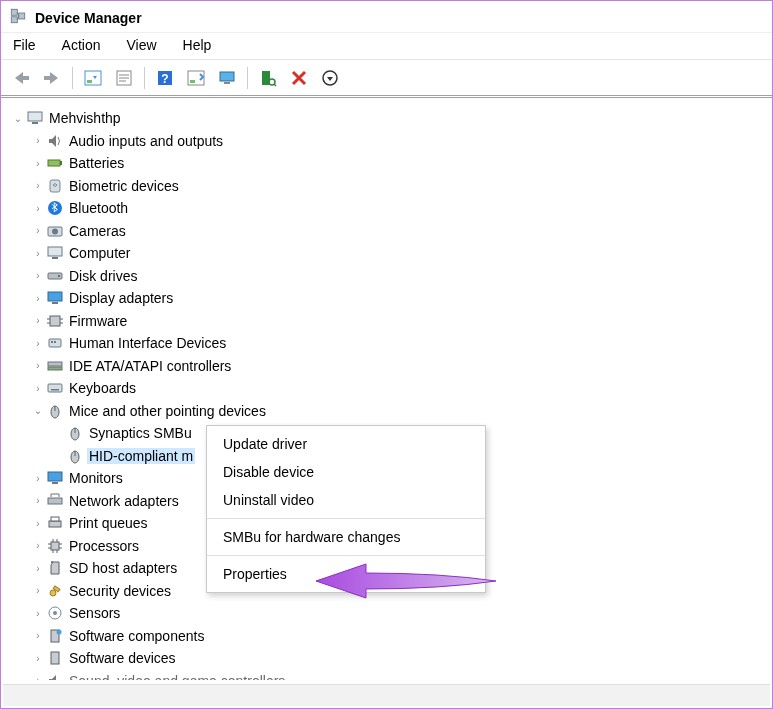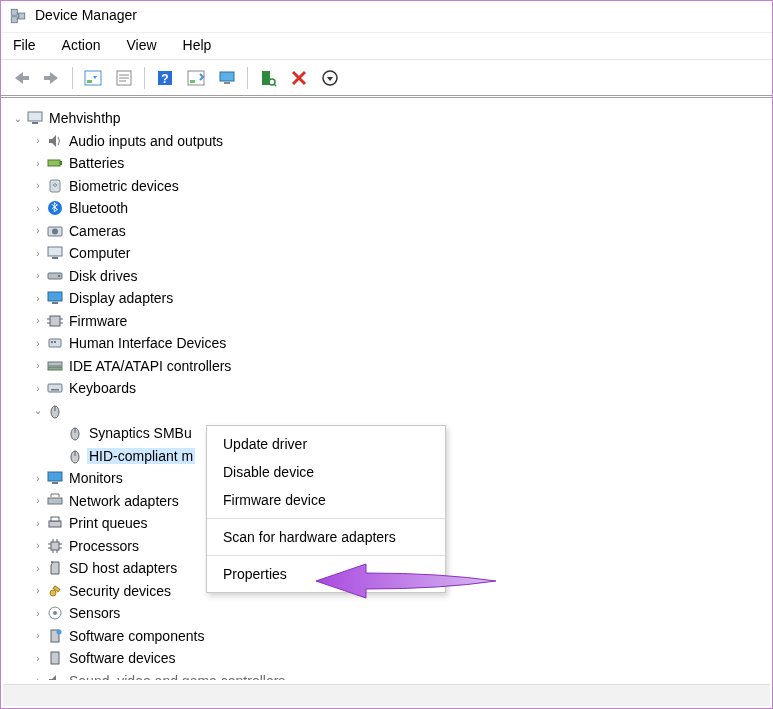--- a/index.html
+++ b/index.html
@@ -3,21 +3,21 @@
 <meta charset="utf-8">
 <style>
   * { box-sizing: border-box; }
   html, body { margin:0; padding:0; }
   body {
     width:773px; height:709px;
     font-family: "Segoe UI", Tahoma, sans-serif;
     font-size:14px; color:#000; background:#fff;
     border:1px solid #c080d0; overflow:hidden; position:relative;
   }
-  .titlebar { display:flex; padding:6px 8px 4px 8px; }
+  .titlebar { display:flex; align-items:center; padding:6px 8px 4px 8px;font-weight:bold; }
   .titlebar svg { width:18px; height:18px; margin-right:8px; }
   .titlebar-title { font-size:14px; }
   .menubar {
     display:flex; gap:18px; padding:2px 8px 4px 8px;
     border-top:1px solid #eee; border-bottom:1px solid #e5e5e5;
   }
   .menubar span { padding:2px 4px; }
   .toolbar {
     display:flex; align-items:center; gap:3px; padding:3px 6px;
     border-bottom:3px double #a0a0a0; height:38px;
@@ -30,21 +30,21 @@
   }
   .tree { padding:4px 0 4px 6px; }
   .node { display:flex; align-items:center; height:22.5px; white-space:nowrap; }
   .chev { width:14px; text-align:center; color:#888; font-size:10px; user-select:none; }
   .icon { width:20px; height:18px; display:flex; align-items:center; justify-content:center; margin-right:2px; }
   .icon svg { width:18px; height:18px; }
   .label { padding:0 2px; }
   .sel { background:#cde8ff; }
   .cutoff { color:#6a6a6a; }
   .ctxmenu {
-    position:absolute; width:240px; background:#fff;
+    position:absolute; width:280px; background:#fff;
     border:1px solid #c8c8c8; box-shadow:2px 3px 6px rgba(0,0,0,.18);
     padding:4px 0; z-index:5;
   }
   .ctxitem { padding:6px 16px; font-size:14px; }
   .ctxsep { height:1px; background:#e0e0e0; margin:4px 0; }
   .ctxbold { font-weight:400; }
   .arrow {
     position:absolute; z-index:6; pointer-events:none;
   }
   .statusbar { position:absolute; left:2px; right:2px; bottom:2px; height:22px; background:#f2f2f2; border-top:1px solid #e0e0e0; }
@@ -283,20 +283,21 @@
     <span class="label">Keyboards</span>
   </div>
         <div class="node" style="padding-left:22px">
     <span class="chev">⌄</span>
     <span class="icon">
             <svg viewBox="0 0 18 18">
               <ellipse cx="9" cy="10" rx="4" ry="6" fill="#c8ccd0" stroke="#5a626a"></ellipse>
               <line x1="9" y1="4" x2="9" y2="9" stroke="#5a626a"></line>
             </svg>
           </span>
+    <span class="label">Mice and other pointing devices</span>
   </div>
         <div class="node" style="padding-left:56px">
       <span class="icon">
             <svg viewBox="0 0 18 18">
               <ellipse cx="9" cy="10" rx="4" ry="6" fill="#c8ccd0" stroke="#5a626a"></ellipse>
               <line x1="9" y1="4" x2="9" y2="9" stroke="#5a626a"></line>
             </svg>
           </span>
       <span class="label">Synaptics SMBu</span>
     </div>
@@ -413,23 +414,23 @@
           </span>
     <span class="label cutoff">Sound, video and game controllers</span>
   </div>
       </div>
   </div>
 </div>
 
 <div class="ctxmenu" style="left:205px; top:424px">
   <div class="ctxitem">Update driver</div>
   <div class="ctxitem">Disable device</div>
-  <div class="ctxitem">Firmware device</div>
+  <div class="ctxitem">Uninstall video</div>
   <div class="ctxsep"></div>
-  <div class="ctxitem">Scan for hardware adapters</div>
+  <div class="ctxitem">SMBu for hardware changes</div>
   <div class="ctxsep"></div>
   <div class="ctxitem ctxbold">Properties</div>
 </div>
 
 <svg class="arrow" style="left:310px; top:560px" width="190" height="40" viewBox="0 0 190 40">
   <defs>
     <linearGradient id="g1" x1="0" y1="0" x2="1" y2="0">
       <stop offset="0" stop-color="#a94be0"></stop>
         <stop offset="1" stop-color="#d8b8f0"></stop>
     </linearGradient>

